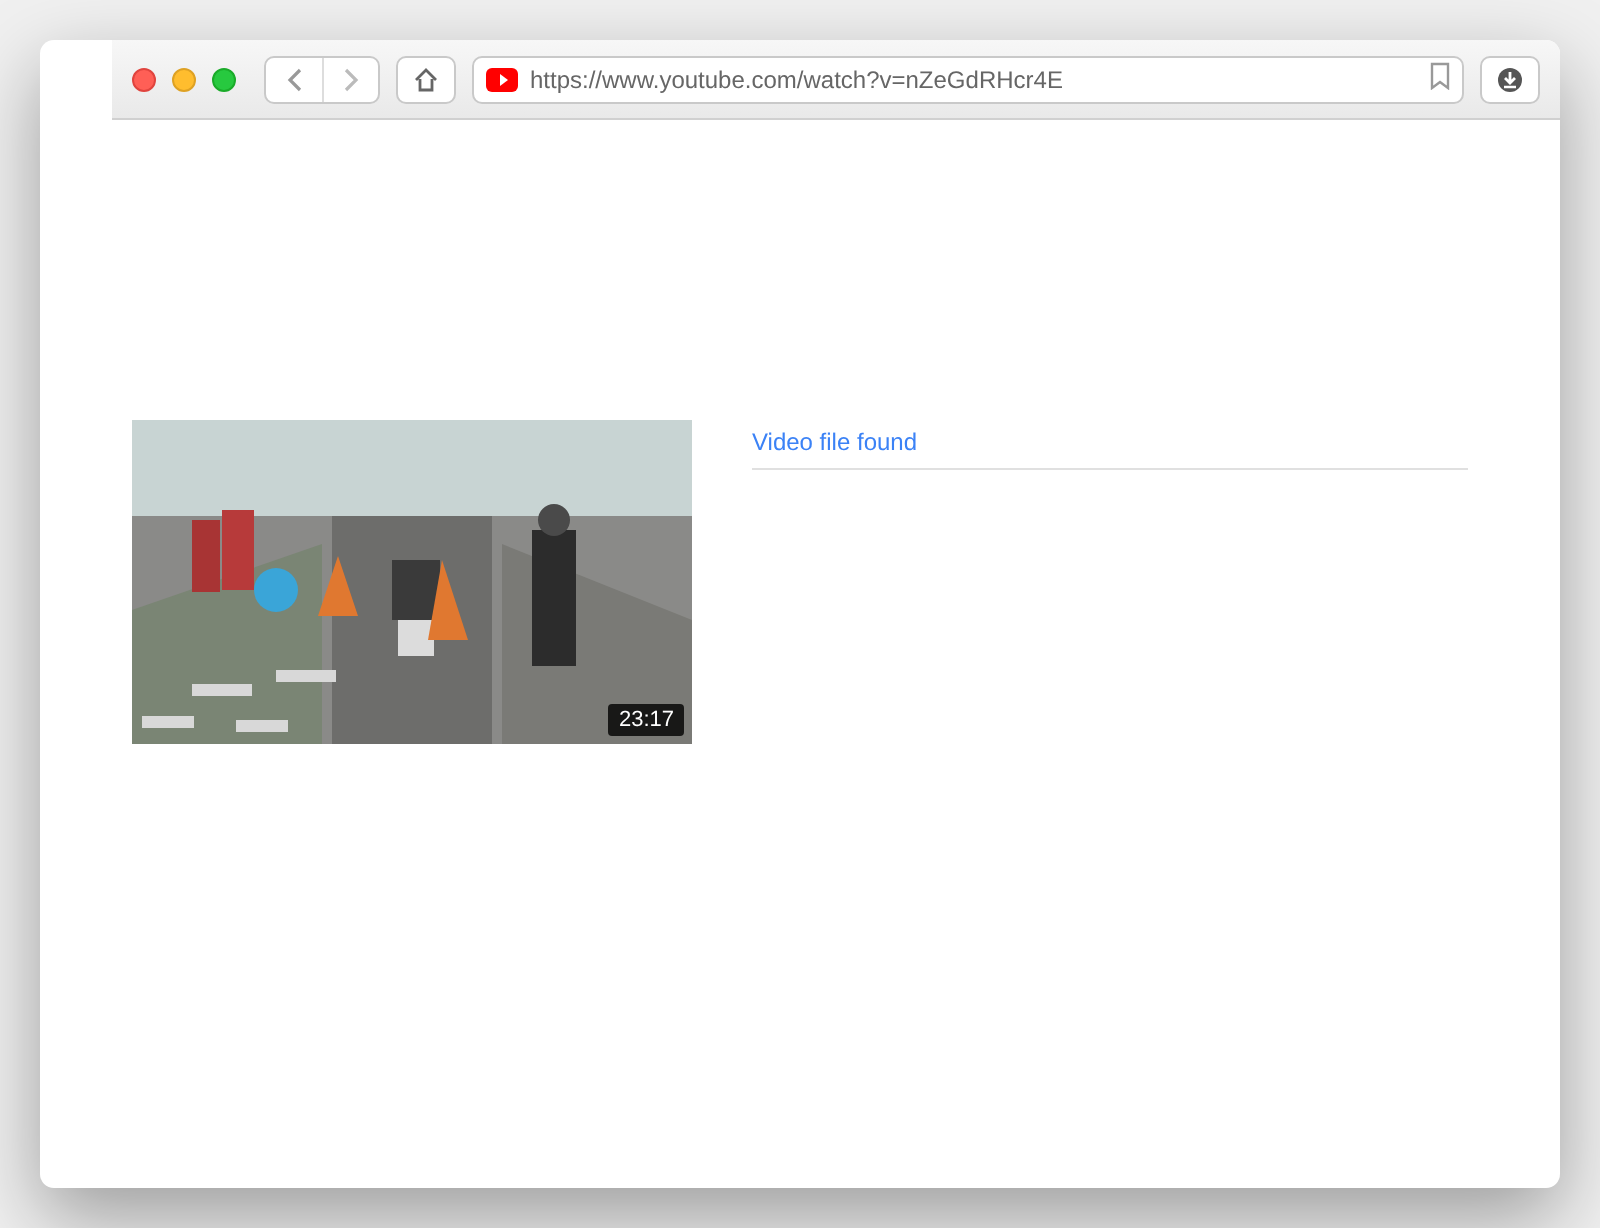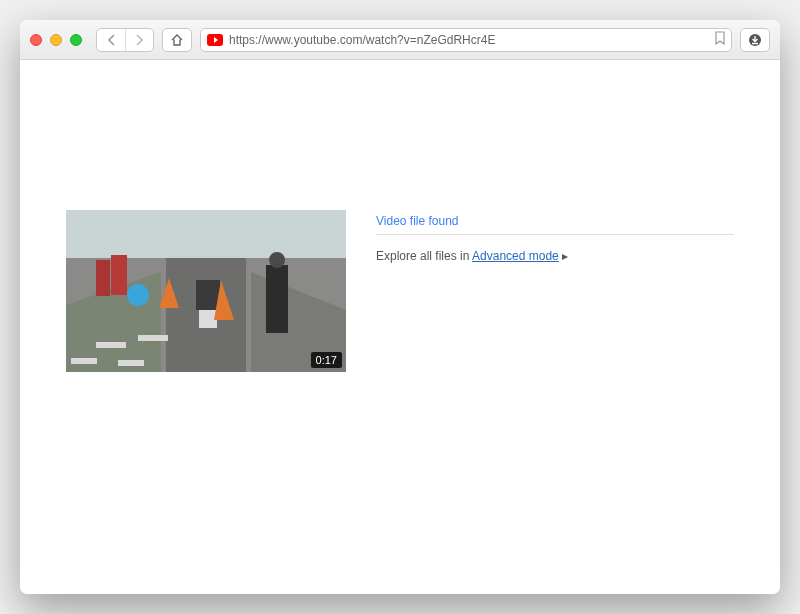--- a/index.html
+++ b/index.html
@@ -20,20 +20,21 @@
       flex-direction: column;
     }
     .titlebar {
       height: 40px;
       background: linear-gradient(#f7f7f7, #e9e9e9);
       border-bottom: 1px solid #d0d0d0;
       display: flex;
       align-items: center;
       padding: 12px 10px;
       gap: 8px;
+      margin-left: 36px;
     }
     .traffic {
       display: flex;
       gap: 8px;
       margin-right: 6px;
     }
     .traffic .dot {
       width: 12px; height: 12px; border-radius: 50%;
     }
     .dot.red { background: #ff5f56; border: 0.5px solid #e0443e; }
@@ -290,27 +291,24 @@
         <circle cx="211" cy="50" r="8" fill="#4a4a4a"></circle>
         <rect x="130" y="70" width="24" height="30" fill="#3a3a3a"></rect>
         <rect x="133" y="100" width="18" height="18" fill="#dcdcdc"></rect>
         <polygon points="155,70 168,110 148,110" fill="#e07830"></polygon>
         <polygon points="103,68 113,98 93,98" fill="#e07830"></polygon>
         <rect x="30" y="132" width="30" height="6" fill="#d8d8d8"></rect>
         <rect x="72" y="125" width="30" height="6" fill="#d8d8d8"></rect>
         <rect x="5" y="148" width="26" height="6" fill="#d8d8d8"></rect>
         <rect x="52" y="150" width="26" height="6" fill="#d8d8d8"></rect>
       </svg>
-      <div class="duration">0:17</div>
+      <div class="duration">23:17</div>
     </div>
 
     <div class="info">
       <div class="found">Video file found</div>
 
 
       <div class="divider"></div>
 
-      <div class="explore">
-        <span>Explore all files in </span><a href="#">Advanced mode</a><span> ▸</span>
-      </div>
     </div>
   </div>
 </div>
 
 </body></html>

